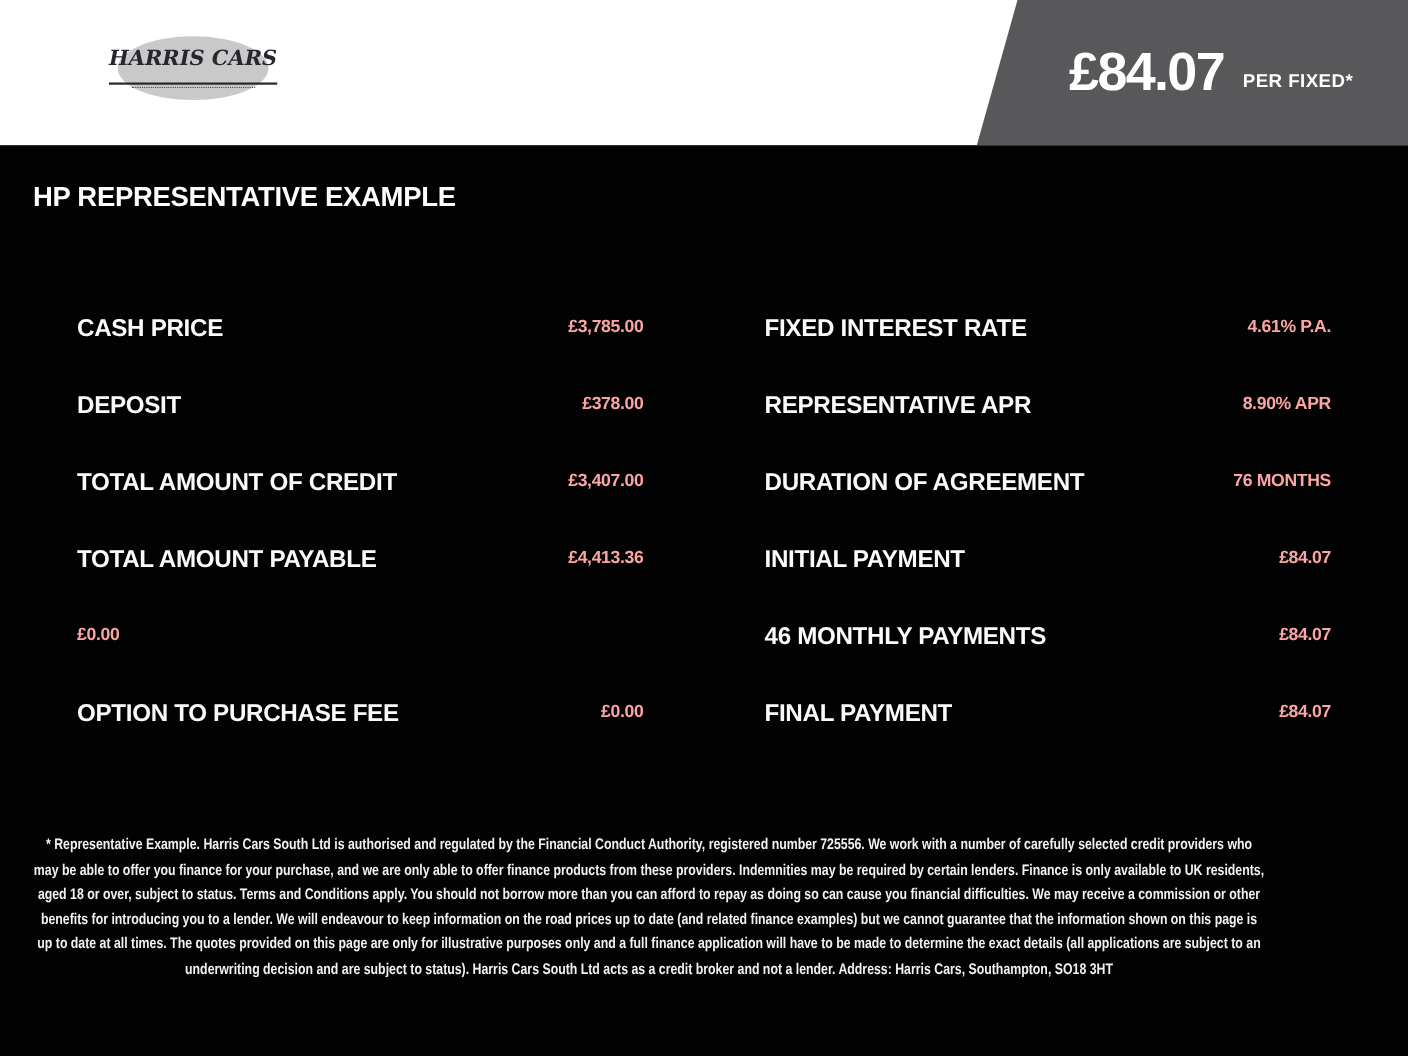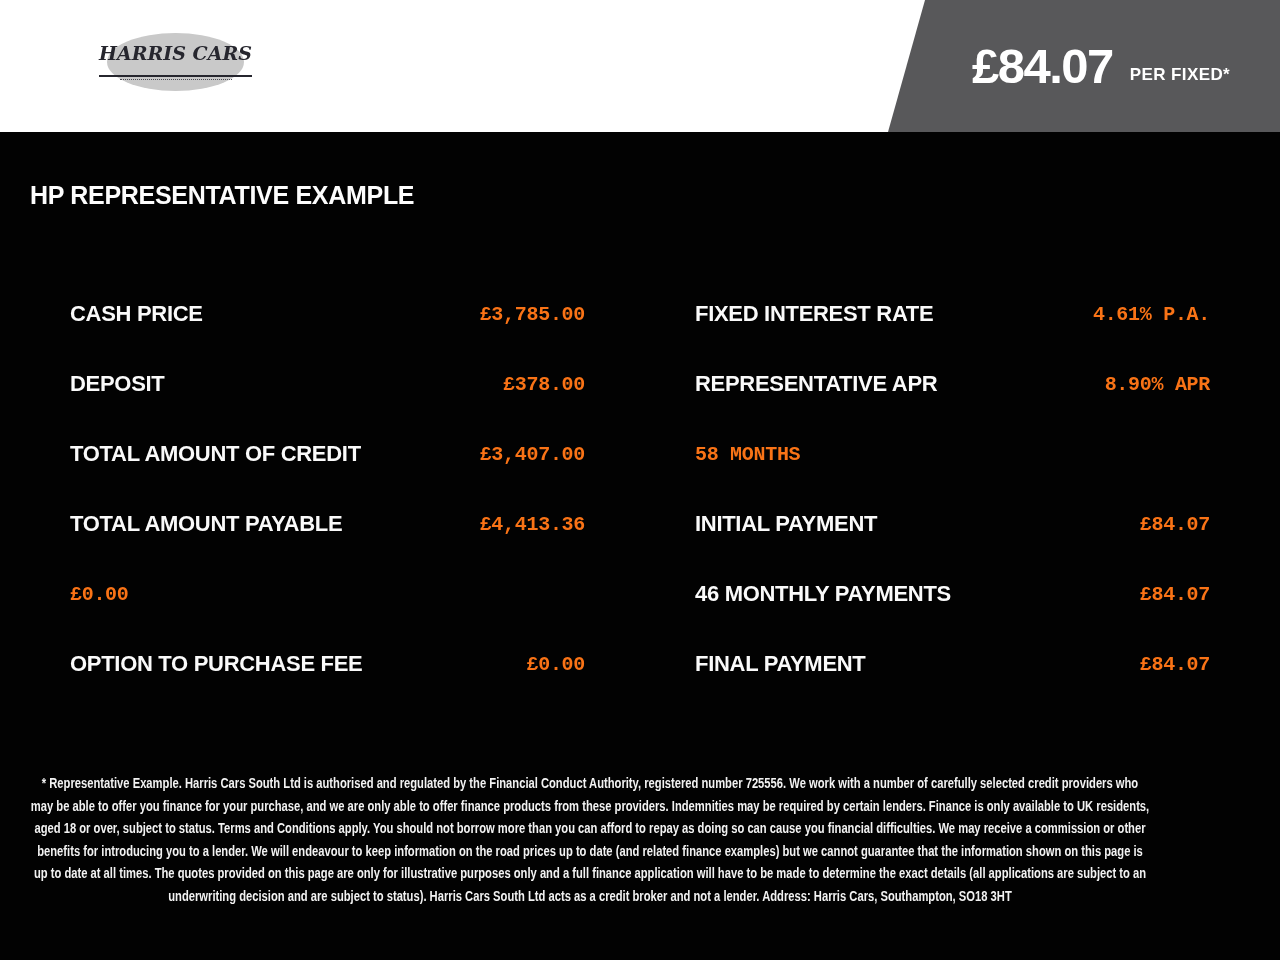--- a/index.html
+++ b/index.html
@@ -78,21 +78,21 @@
     top: -3px;
   }
 
   
   .main { width: 1280px; height: 828px; background: #020202; }
   .page-title {
     color: #fdfdfd;
     font-size: 25px;
     font-weight: 700;
     letter-spacing: -0.3px;
-    padding: 48px 0 0 30px;
+    padding: 32px 0 0 30px;
     line-height: 30px;
   }
   .finance-grid {
     display: flex;
     margin: 69px 70px 0 70px;
     gap: 110px;
     align-items: flex-end;
   }
   .finance-col { width: 515px; }
   .finance-row {
@@ -102,27 +102,26 @@
     align-items: center;
   }
   .row-label {
     color: #fafafa;
     font-size: 22px;
     font-weight: 700;
     letter-spacing: -0.3px;
     white-space: nowrap;
   }
   .row-value {
-    color: #f97316;
-    font-size: 20px;
+    color: #fca5a5;
+    font-size: 16px;
     font-weight: 700;
     letter-spacing: -0.3px;
     white-space: nowrap;
     text-align: right;
-    font-family: Liberation Mono, monospace;
   }
 
   
   .footnote { margin: 73px 0 0 30px; text-align: center; }
   .footnote-inner {
     width: 1400px;
     transform: scaleX(0.8);
     transform-origin: 0 0;
     color: #f2f2f2;
     font-size: 14px;
@@ -180,21 +179,22 @@
     <div class="finance-col">
       <div class="finance-row">
         <span class="row-label">FIXED INTEREST RATE</span>
         <span class="row-value">4.61% P.A.</span>
       </div>
       <div class="finance-row">
         <span class="row-label">REPRESENTATIVE APR</span>
         <span class="row-value">8.90% APR</span>
       </div>
       <div class="finance-row">
-        <span class="row-value">58 MONTHS</span>
+        <span class="row-label">DURATION OF AGREEMENT</span>
+        <span class="row-value">76 MONTHS</span>
       </div>
       <div class="finance-row">
         <span class="row-label">INITIAL PAYMENT</span>
         <span class="row-value">£84.07</span>
       </div>
       <div class="finance-row">
         <span class="row-label">46 MONTHLY PAYMENTS</span>
         <span class="row-value">£84.07</span>
       </div>
       <div class="finance-row">

